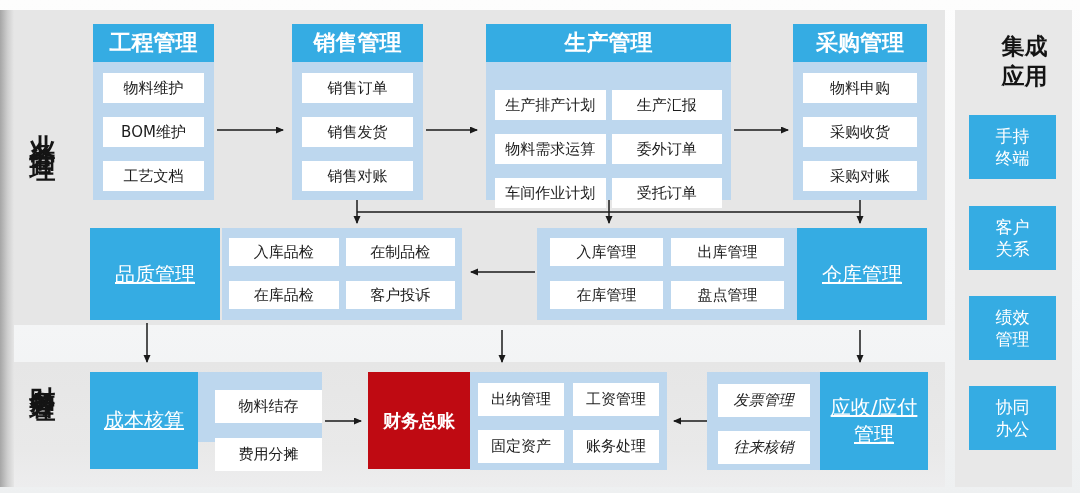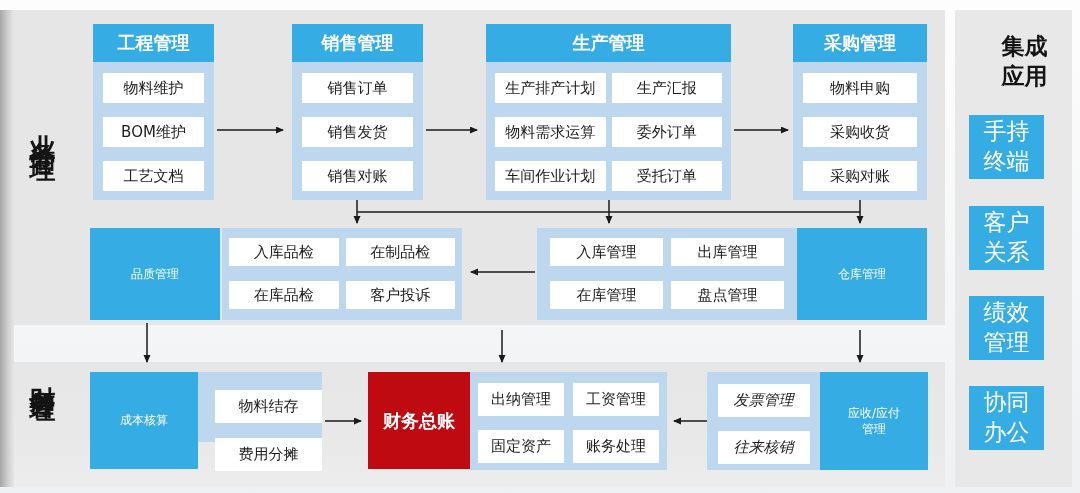--- a/index.html
+++ b/index.html
@@ -25,21 +25,21 @@
     position:absolute;
     writing-mode:vertical-rl;text-orientation:upright;
     font-size:26px;font-weight:700;color:#141414;
     letter-spacing:7px;line-height:1;
   }
   #label-business{left:30px;top:114px;height:130px;}
   #label-finance{left:30px;top:366px;height:120px;letter-spacing:3px;}
 
   .hdr{
     position:absolute;top:24px;height:38px;line-height:38px;
-    background:#35ACE3;color:#ffffff;font-size:18px;font-weight:700;
+    background:#35ACE3;color:#ffffff;font-size:22px;font-weight:700;
     text-align:center;
   }
   .cont{
     position:absolute;top:62px;height:138px;
     background:#BDD7EE;box-sizing:border-box;
     display:flex;flex-direction:column;align-items:center;
     padding-top:11px;gap:14px;
   }
   .item{
     background:#ffffff;color:#1c1c1c;font-size:15px;
@@ -47,27 +47,27 @@
     width:calc(100% - 20px);flex:none;white-space:nowrap;
   }
   .grid-cont{
     position:absolute;background:#BDD7EE;box-sizing:border-box;
     display:grid;grid-template-columns:1fr 1fr;
     align-content:start;
   }
   .grid-cont .item{width:auto;}
   #cont-production{
     left:486px;top:62px;width:245px;height:138px;
-    padding:11px 9px 0 9px;column-gap:6px;row-gap:14px;
+    padding:28px 9px 0 9px;column-gap:6px;row-gap:14px;
   }
   .bluebox{
     position:absolute;background:#35ACE3;color:#ffffff;
     display:flex;align-items:center;justify-content:center;
-    font-size:12px;font-weight:400;text-align:center;
-    white-space:pre-line;line-height:1.35;
+    font-size:20px;font-weight:400;text-align:center;
+    white-space:pre-line;line-height:1.35;text-decoration:underline;
   }
   .redbox{
     position:absolute;background:#BF0A12;color:#ffffff;
     display:flex;align-items:center;justify-content:center;
     font-size:18px;font-weight:700;text-align:center;
   }
   .stack-cont{
     position:absolute;background:#BDD7EE;box-sizing:border-box;
     display:flex;flex-direction:column;align-items:center;
   }
@@ -77,22 +77,22 @@
   }
   .mid-item{font-size:15px;height:28px;line-height:28px;}
   .bot-item{font-size:15px;height:33px;line-height:33px;}
 
   #integration-title{
     position:absolute;left:955px;top:32px;width:139px;
     text-align:center;font-size:23px;font-weight:700;color:#141414;
     line-height:1.3;white-space:pre-line;
   }
   .app-box{
-    position:absolute;left:969px;width:75px;height:64px;
-    background:#35ACE3;color:#ffffff;font-size:23px;font-weight:400;
+    position:absolute;left:969px;width:87px;height:64px;
+    background:#35ACE3;color:#ffffff;font-size:17px;font-weight:400;
     display:flex;align-items:center;justify-content:center;
     text-align:center;line-height:1.3;white-space:pre-line;
   }
   #arrows{position:absolute;left:0;top:0;pointer-events:none;}
 </style>
 </head>
 <body>
 
 <div id="canvas">
 

